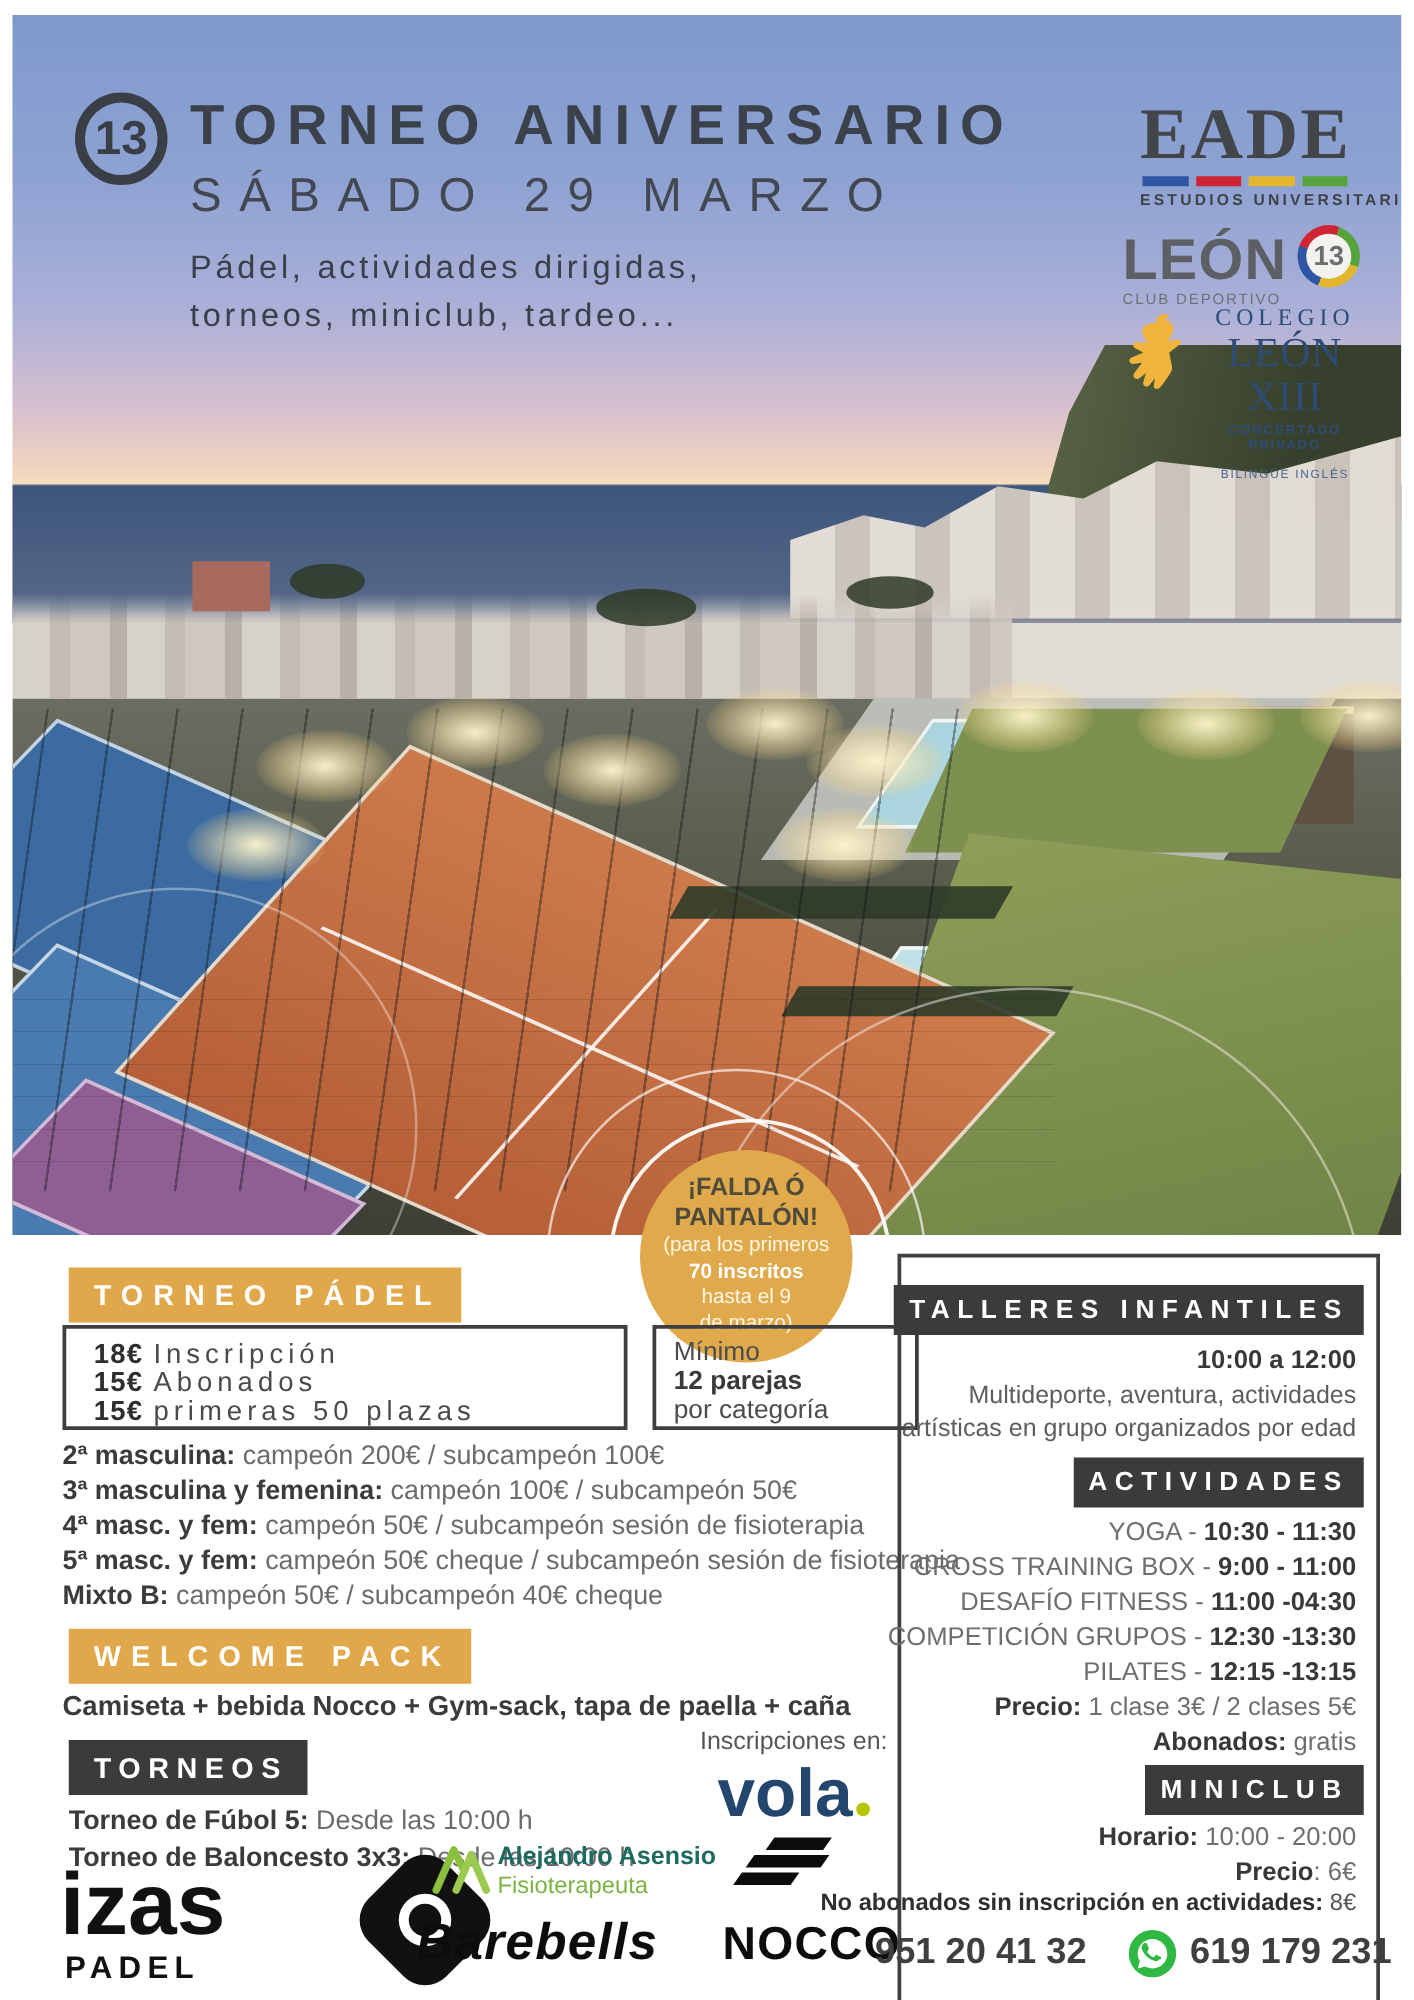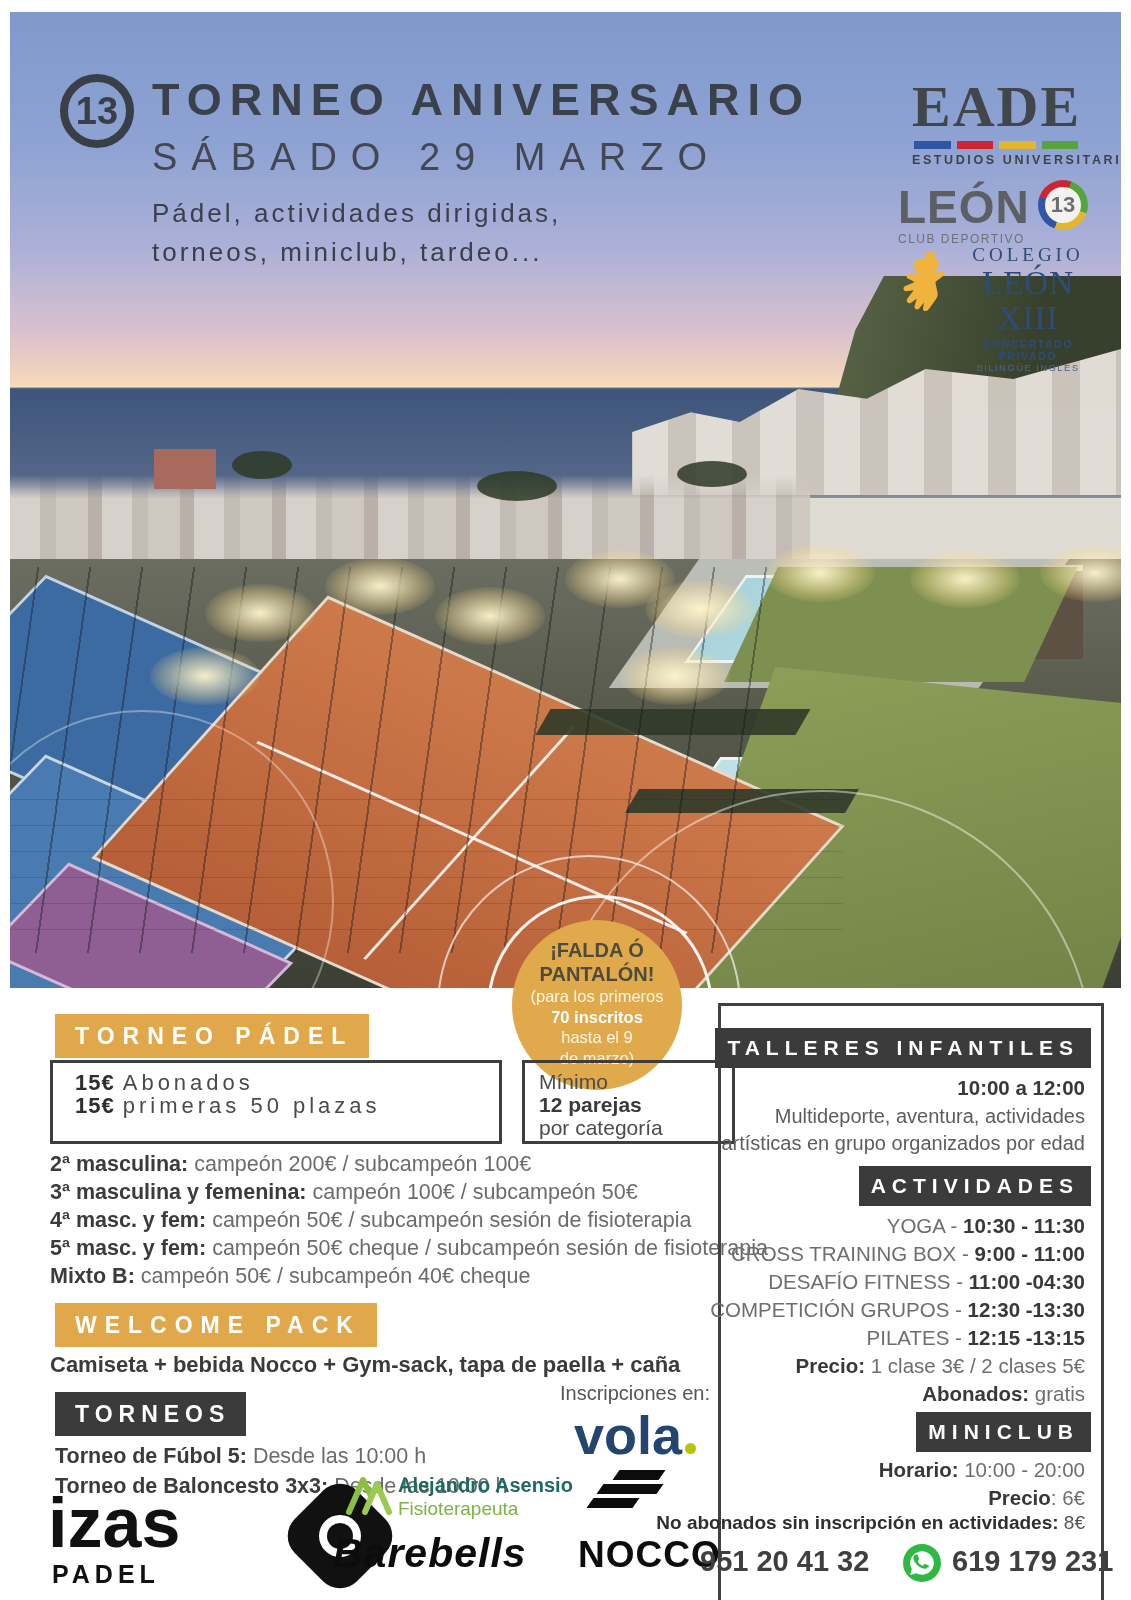--- a/index.html
+++ b/index.html
@@ -69,21 +69,21 @@
     background:conic-gradient(from 200deg,#2f55a4 0 25%,#cf2433 25% 50%,#57a33e 50% 75%,#e4b62d 75% 100%);
     display:flex;align-items:center;justify-content:center;}
   .leon-circle .inner{width:36px;height:36px;border-radius:50%;background:#f4f2ee;color:#6a6e72;font-weight:800;font-size:22px;
     display:flex;align-items:center;justify-content:center;}
   .colegio{position:absolute;left:884px;top:232px;width:200px;color:#2d4d78;}
   .colegio .lion{position:absolute;left:0;top:2px;width:62px;height:78px;}
   .colegio .ctxt{margin-left:68px;text-align:center;}
   .col-1{font-family:"Liberation Serif",serif;font-size:19px;letter-spacing:4px;}
   .col-2{font-family:"Liberation Serif",serif;font-size:33px;letter-spacing:1px;line-height:1.05;}
   .col-3{font-size:10.5px;letter-spacing:1.6px;margin-top:3px;font-weight:700;}
-  .col-4{font-size:9.5px;letter-spacing:1.4px;color:#4a6690;}
+  .col-4{font-size:9.5px;letter-spacing:1.4px;color:#4a6690;margin-top:12px;}
 
   
   .badge-ring{position:absolute;left:487px;top:895px;width:220px;height:220px;border:3px solid rgba(255,255,255,.92);border-radius:50%;}
   .gold-badge{position:absolute;left:512px;top:920px;width:170px;height:170px;border-radius:50%;background:#dfa94c;
     text-align:center;padding-top:18px;box-sizing:border-box;}
   .gb-strong{font-size:20px;font-weight:800;color:#4f4b3a;line-height:1.2;}
   .gb-light{font-size:16.5px;color:#fdf6e3;line-height:1.25;}
   .gb-bold-w{font-size:16.5px;font-weight:800;color:#ffffff;line-height:1.25;}
 
   
@@ -233,20 +233,21 @@
     <div class="gb-strong">PANTALÓN!</div>
     <div class="gb-light">(para los primeros</div>
     <div class="gb-bold-w">70 inscritos</div>
     <div class="gb-light">hasta el 9</div>
     <div class="gb-light">de marzo)</div>
   </div>
 
   <div class="band gold abs" style="left:55px;top:1014px;">TORNEO PÁDEL</div>
 
   <div class="pricebox">
+    <div><b>18€</b><span>Inscripción</span></div>
     <div><b>15€</b><span>Abonados</span></div>
     <div><b>15€</b><span>primeras 50 plazas</span></div>
   </div>
 
   <div class="minbox">
     <div>Mínimo</div>
     <div><b>12 parejas</b></div>
     <div>por categoría</div>
   </div>
 

